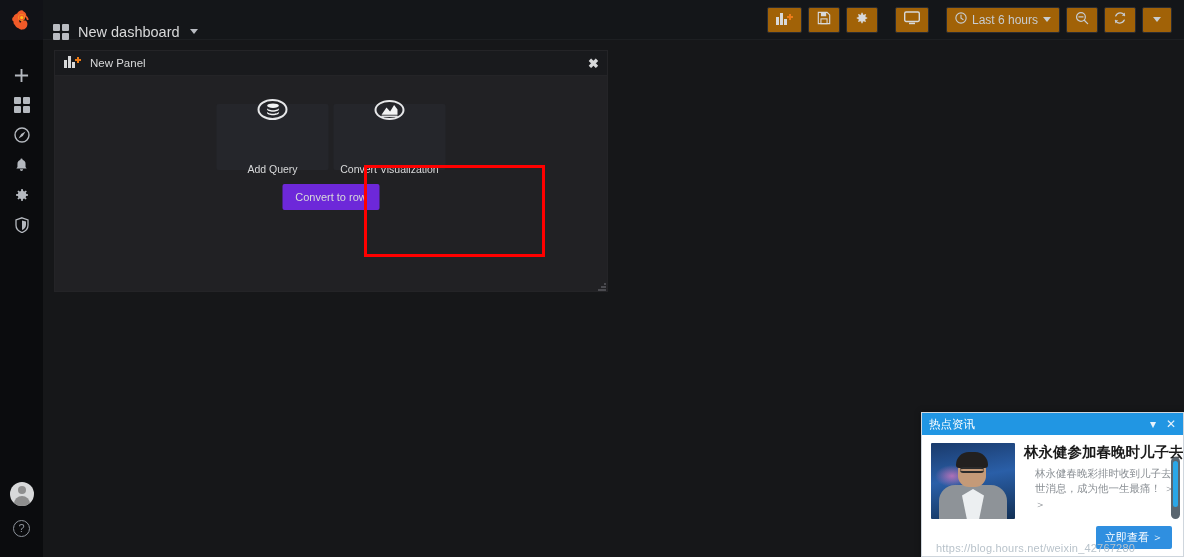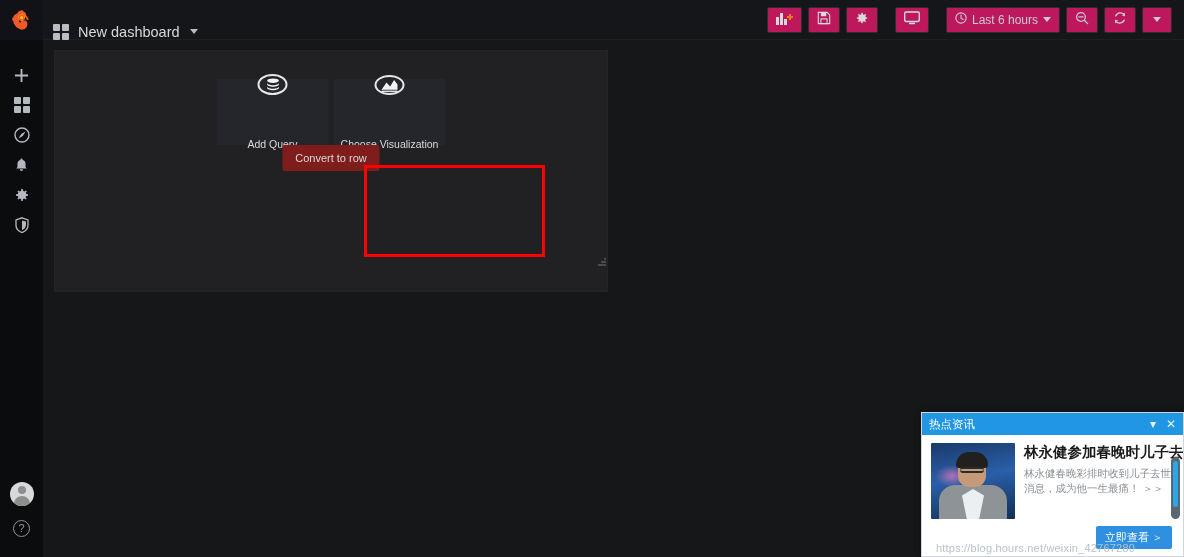--- a/index.html
+++ b/index.html
@@ -64,21 +64,21 @@
   .grid-icon { display: grid; grid-template-columns: 7px 7px; grid-template-rows: 7px 7px; gap: 2px; }
   .grid-icon i { display: block; background: #b9bcc2; border-radius: 1px; }
   .dash-title { color: #d8d9da; font-size: 14.5px; }
   .caret-down {
     width: 0; height: 0; border-left: 4px solid transparent; border-right: 4px solid transparent;
     border-top: 5px solid #b9bcc2; margin-left: 1px;
   }
   .topbar-right { margin-left: auto; display: flex; align-items: center; gap: 6px; padding-right: 12px; }
   .tb-btn {
     height: 26px; min-width: 30px; padding: 0 8px;
-    background: #be185d; border: 1px solid #2c2d32; border-radius: 2px;
+    background: #a16207; border: 1px solid #2c2d32; border-radius: 2px;
     display: flex; align-items: center; justify-content: center; gap: 5px;
     color: #c7ccd1; font-size: 12px; cursor: pointer;
   }
   .tb-gap { width: 5px; }
   .tb-caret { width: 0; height: 0; border-left: 4px solid transparent; border-right: 4px solid transparent; border-top: 5px solid #c7ccd1; }
 
   
   .canvas { position: absolute; left: 43px; top: 40px; right: 0; bottom: 0; background: #161719; }
 
   
@@ -117,21 +117,21 @@
     width: 112px; height: 66px; background: #25262b; border-radius: 2px;
     display: flex; flex-direction: column; align-items: center; justify-content: center;
     gap: 7px; cursor: pointer;
   }
   .card-label { color: #d8d9da; font-size: 10.5px; margin-top: 36px; }
   .circ {
     width: 30px; height: 30px; border-radius: 50%;
     border: 2px solid #e7e8ea; display: flex; align-items: center; justify-content: center;
   }
   .convert-btn {
-    margin-top: 0; background: #7f1d1d; color: #d8d9da;
+    margin-top: 14px; background: #6d28d9; color: #d8d9da;
     font-size: 11px; padding: 7px 13px; border-radius: 2px; cursor: pointer;
     border: none;
   }
 
   
   .annot-box {
     position: absolute; left: 321px; top: 125px; width: 181px; height: 92px;
     border: 3px solid #ff0000; pointer-events: none; z-index: 20;
   }
 
@@ -179,21 +179,21 @@
     position: absolute; left: 50%; bottom: 0; transform: translateX(-50%);
     width: 22px; height: 30px; background: #eceff1;
     clip-path: polygon(50% 0, 100% 22%, 78% 100%, 22% 100%, 0 22%);
   }
   .notif-text { flex: 1; min-width: 0; padding-top: 1px; }
   .notif-title {
     font-size: 14.5px; font-weight: bold; color: #1a1a1a; line-height: 1.15;
     white-space: nowrap; cursor: pointer;
   }
   .notif-desc {
-    margin-top: 5px; font-size: 10.5px; color: #8a8f94; line-height: 1.5;
+    margin-top: 5px; font-size: 10.5px; color: #8a8f94; line-height: 1.5; margin-left: 11px;
   }
   .notif-more { color: #8a8f94; }
   .notif-cta {
     position: absolute; right: 11px; bottom: 7px;
     background: #2f8fe0; color: #fff; font-size: 11px;
     padding: 4px 9px; border-radius: 2px; cursor: pointer; border: none;
     display: flex; align-items: center; gap: 2px;
   }
   .notif-scroll {
     position: absolute; right: 3px; top: 22px; width: 9px; height: 62px;
@@ -360,20 +360,32 @@
       </div>
       <div class="tb-btn">
         <span class="tb-caret"></span>
       </div>
     </div>
   </div>
 
   <div class="canvas">
 
     <div class="panel">
+      <div class="panel-header">
+        <span>
+          <svg width="17" height="14" viewBox="0 0 17 14">
+            <rect x="0" y="6" width="3" height="8" fill="#d8d9da"></rect>
+            <rect x="4" y="2" width="3" height="12" fill="#d8d9da"></rect>
+            <rect x="8" y="8" width="3" height="6" fill="#d8d9da"></rect>
+            <path d="M13 3h2v2h2v2h-2v2h-2V7h-2V5h2z" fill="#eb7b18"></path>
+          </svg>
+        </span>
+        <span class="panel-title">New Panel</span>
+        <span class="panel-close">✖</span>
+      </div>
 
       <div class="panel-body">
         <div class="actions">
           <div class="cards">
 
             <div class="card">
               <span class="circ">
                 <svg width="17" height="17" viewBox="0 0 18 18">
                   <ellipse cx="9" cy="5" rx="6.2" ry="2.4" fill="#f2f3f4"></ellipse>
                   <path d="M2.8 7.4c0 1.3 2.8 2.4 6.2 2.4s6.2-1.1 6.2-2.4v1.6c0 1.3-2.8 2.4-6.2 2.4S2.8 10.3 2.8 9z" fill="#f2f3f4"></path>
@@ -383,21 +395,21 @@
               <span class="card-label">Add Query</span>
             </div>
 
             <div class="card">
               <span class="circ">
                 <svg width="18" height="16" viewBox="0 0 18 16">
                   <path d="M1 12.8 6 5.6l3.6 3.8L13.6 3 17 7.4v5.4z" fill="#f2f3f4"></path>
                   <rect x="1" y="13.6" width="16" height="1.3" fill="#f2f3f4"></rect>
                 </svg>
               </span>
-              <span class="card-label">Choose Visualization</span>
+              <span class="card-label">Convert Visualization</span>
             </div>
 
           </div>
           <button class="convert-btn">Convert to row</button>
         </div>
 
         <div class="resize-handle">
           <i></i>
             <i></i>
             <i></i>

